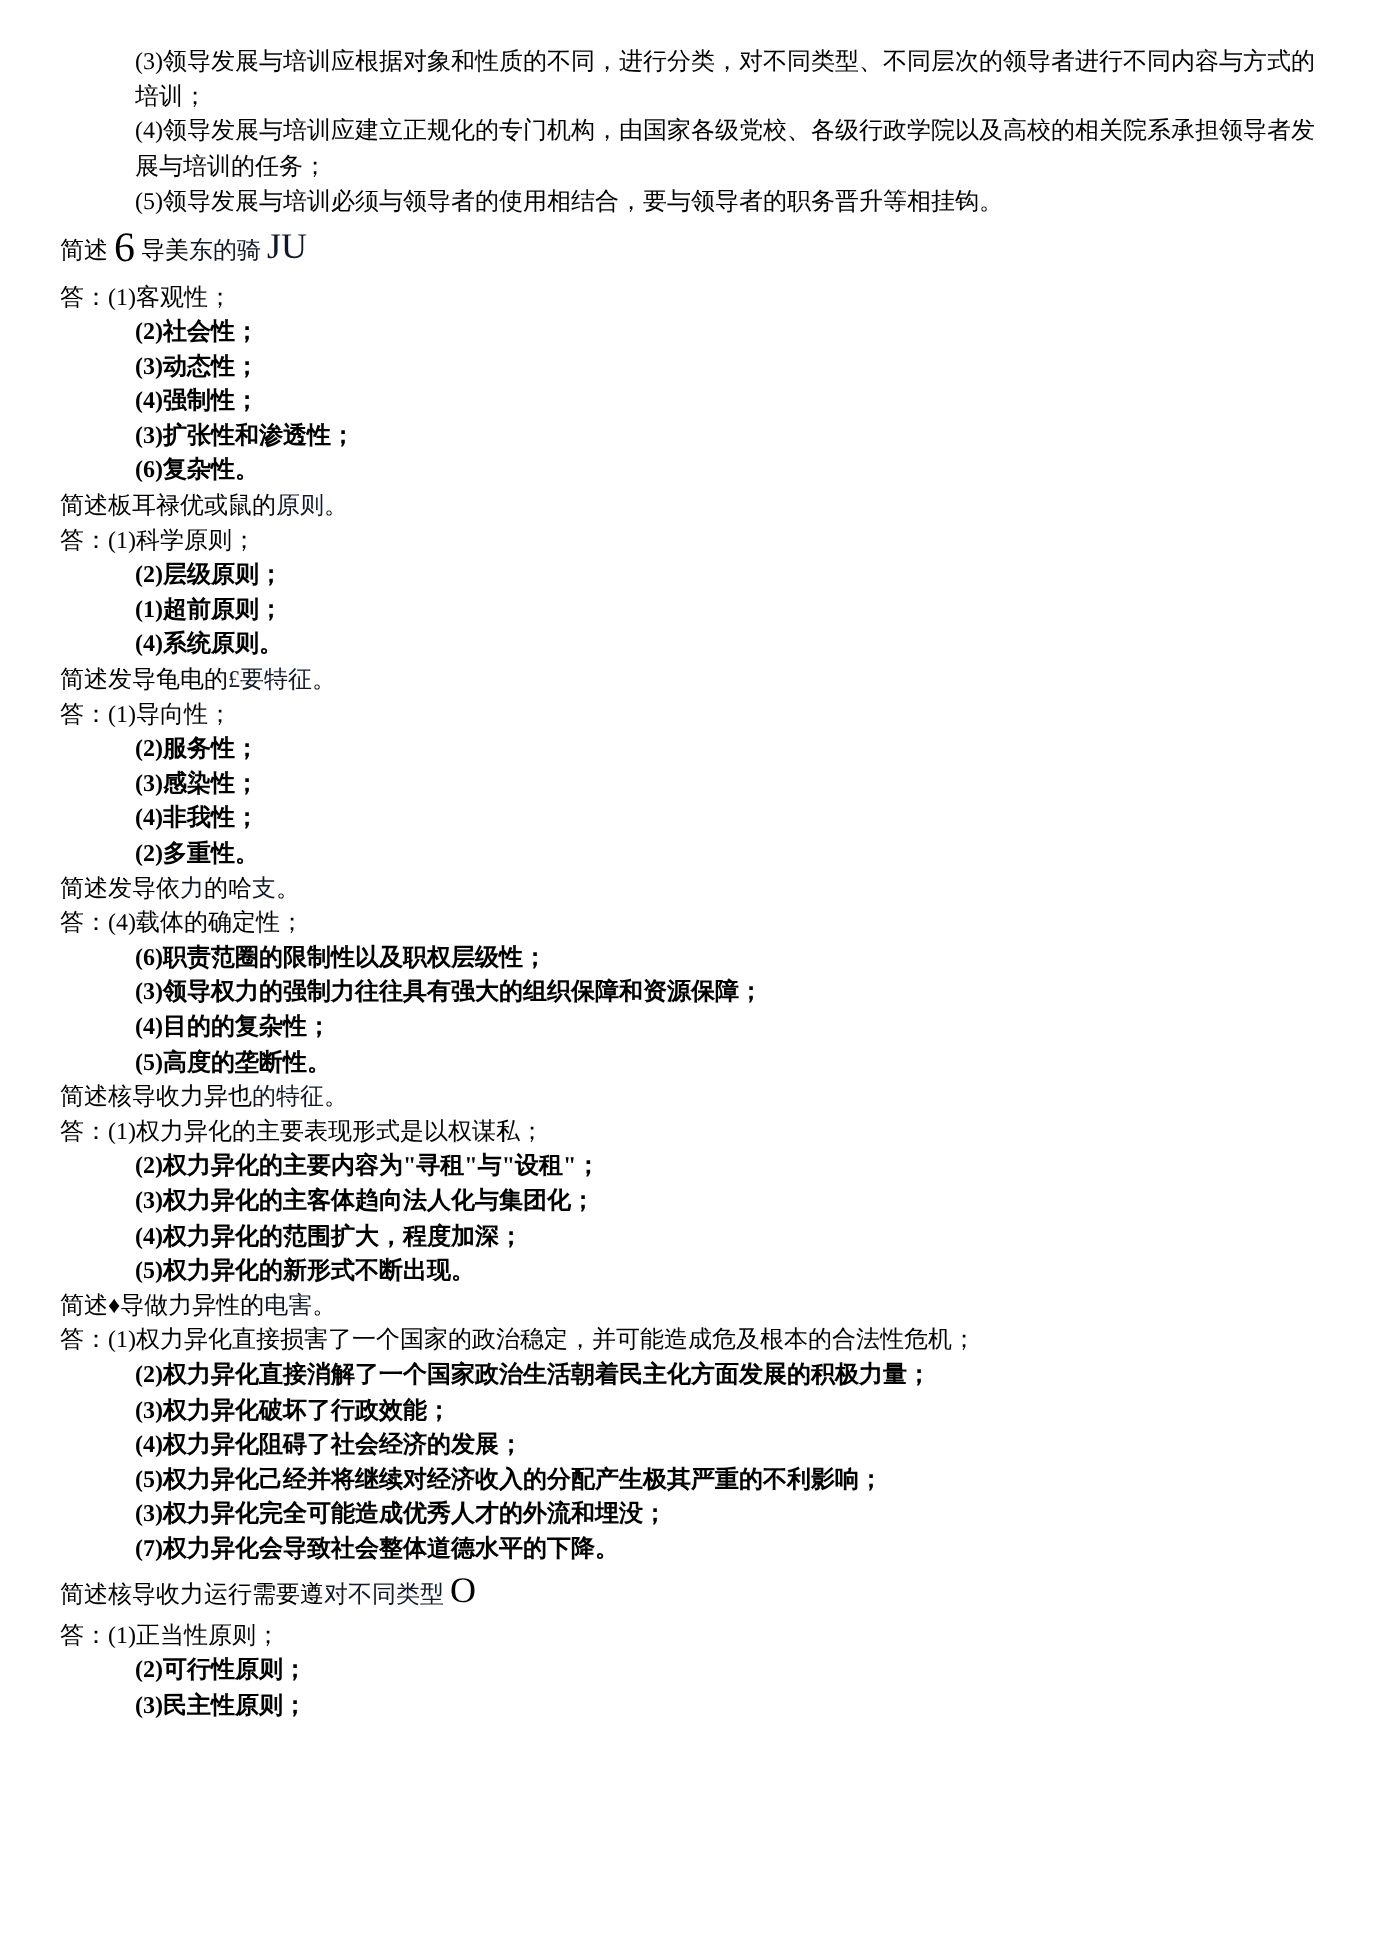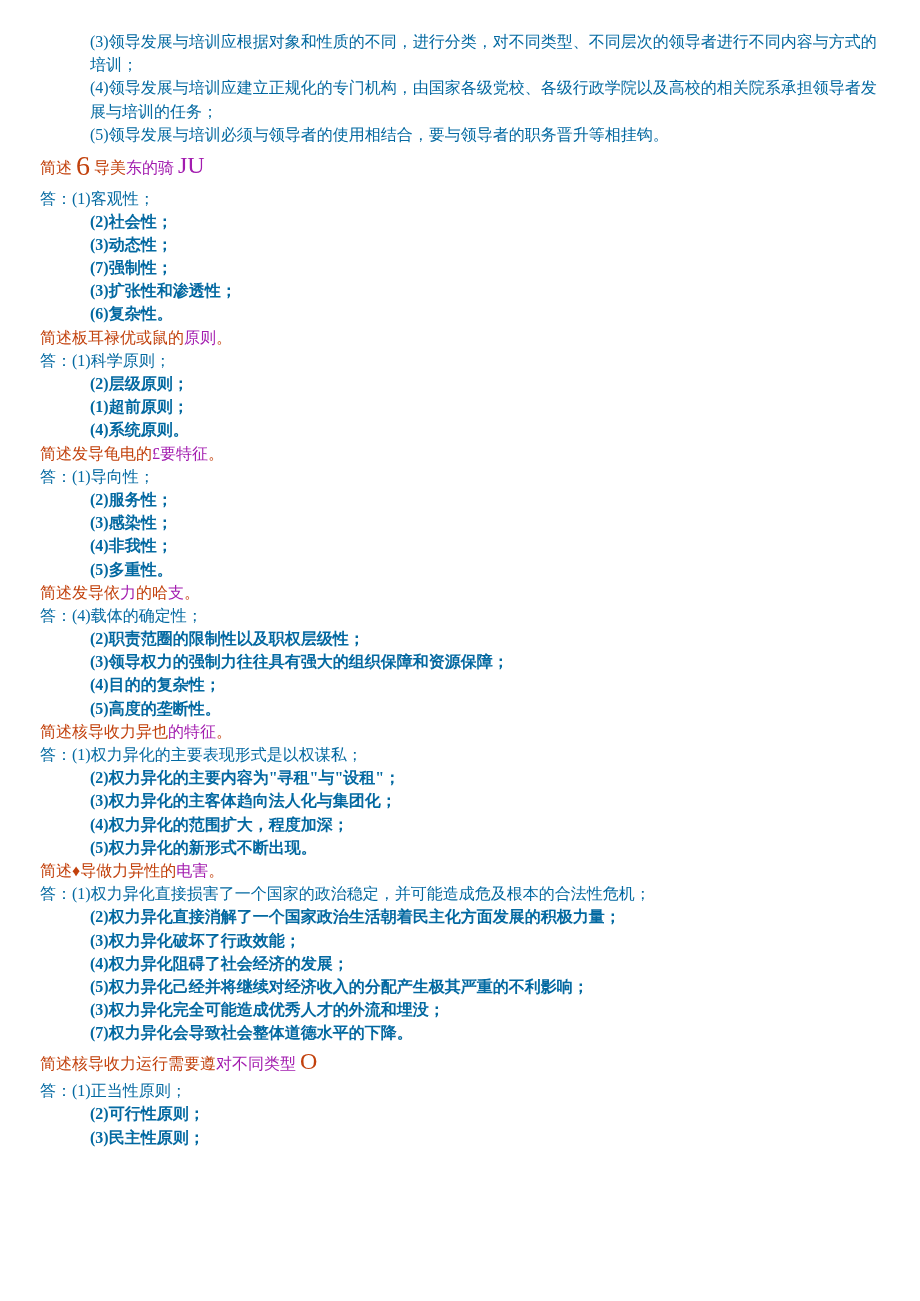--- a/index.html
+++ b/index.html
@@ -5,69 +5,69 @@
   body {
     margin: 0;
     padding: 30px 40px;
     font-family: "SimSun", "宋体", serif;
     font-size: 16px;
     line-height: 1.45;
     color: #000;
     background: #fff;
     width: 840px;
   }
-  .red { color: #0369a1; }
-  .blue { color: #a21caf; }
-  .black { color: #c2410c; }
+  .red { color: #000000; }
+  .blue { color: #0f172a; }
+  .black { color: #000000; }
   .indent1 { padding-left: 50px; }
   .indent2 { padding-left: 50px; font-weight: bold; }
   .q { padding-left: 0; }
   .line { display: block; }
   .big { font-size: 28px; font-family: "Times New Roman", serif; vertical-align: -2px; }
   .big2 { font-size: 24px; font-family: "Times New Roman", serif; text-align: right; }
 </style>
 </head>
 <body>
 
 <div class="line indent1 red">(3)领导发展与培训应根据对象和性质的不同，进行分类，对不同类型、不同层次的领导者进行不同内容与方式的培训；</div>
 <div class="line indent1 red">(4)领导发展与培训应建立正规化的专门机构，由国家各级党校、各级行政学院以及高校的相关院系承担领导者发展与培训的任务；</div>
 <div class="line indent1 red">(5)领导发展与培训必须与领导者的使用相结合，要与领导者的职务晋升等相挂钩。</div>
 
 <div class="line q">
   <span class="black">简述 </span><span class="black big">6</span><span class="black"> 导美</span><span class="blue">东的骑 </span><span class="blue big2">JU</span>
 </div>
 <div class="line q red"><span>答：</span><span>(1)客观性；</span></div>
 <div class="line indent2 red">(2)社会性；</div>
 <div class="line indent2 red">(3)动态性；</div>
-<div class="line indent2 red">(7)强制性；</div>
+<div class="line indent2 red">(4)强制性；</div>
 <div class="line indent2 red">(3)扩张性和渗透性；</div>
 <div class="line indent2 red">(6)复杂性。</div>
 
 <div class="line q">
   <span class="black">简述板耳禄优或鼠的</span><span class="blue">原则</span><span class="black">。</span>
 </div>
 <div class="line q red"><span>答：</span><span>(1)科学原则；</span></div>
 <div class="line indent2 red">(2)层级原则；</div>
 <div class="line indent2 red">(1)超前原则；</div>
 <div class="line indent2 red">(4)系统原则。</div>
 
 <div class="line q">
   <span class="black">简述发导龟电的</span><span class="blue">£要特征</span><span class="black">。</span>
 </div>
 <div class="line q red"><span>答：</span><span>(1)导向性；</span></div>
 <div class="line indent2 red">(2)服务性；</div>
 <div class="line indent2 red">(3)感染性；</div>
 <div class="line indent2 red">(4)非我性；</div>
-<div class="line indent2 red">(5)多重性。</div>
+<div class="line indent2 red">(2)多重性。</div>
 
 <div class="line q">
   <span class="black">简述发导依</span><span class="blue">力</span><span class="black">的哈</span><span class="blue">支</span><span class="black">。</span>
 </div>
 <div class="line q red"><span>答：</span><span>(4)载体的确定性；</span></div>
-<div class="line indent2 red">(2)职责范圈的限制性以及职权层级性；</div>
+<div class="line indent2 red">(6)职责范圈的限制性以及职权层级性；</div>
 <div class="line indent2 red">(3)领导权力的强制力往往具有强大的组织保障和资源保障；</div>
 <div class="line indent2 red">(4)目的的复杂性；</div>
 <div class="line indent2 red">(5)高度的垄断性。</div>
 
 <div class="line q">
   <span class="black">简述核导收力异也</span><span class="blue">的特征</span><span class="black">。</span>
 </div>
 <div class="line q red"><span>答：</span><span>(1)权力异化的主要表现形式是以权谋私；</span></div>
 <div class="line indent2 red">(2)权力异化的主要内容为"寻租"与"设租"；</div>
 <div class="line indent2 red">(3)权力异化的主客体趋向法人化与集团化；</div>

